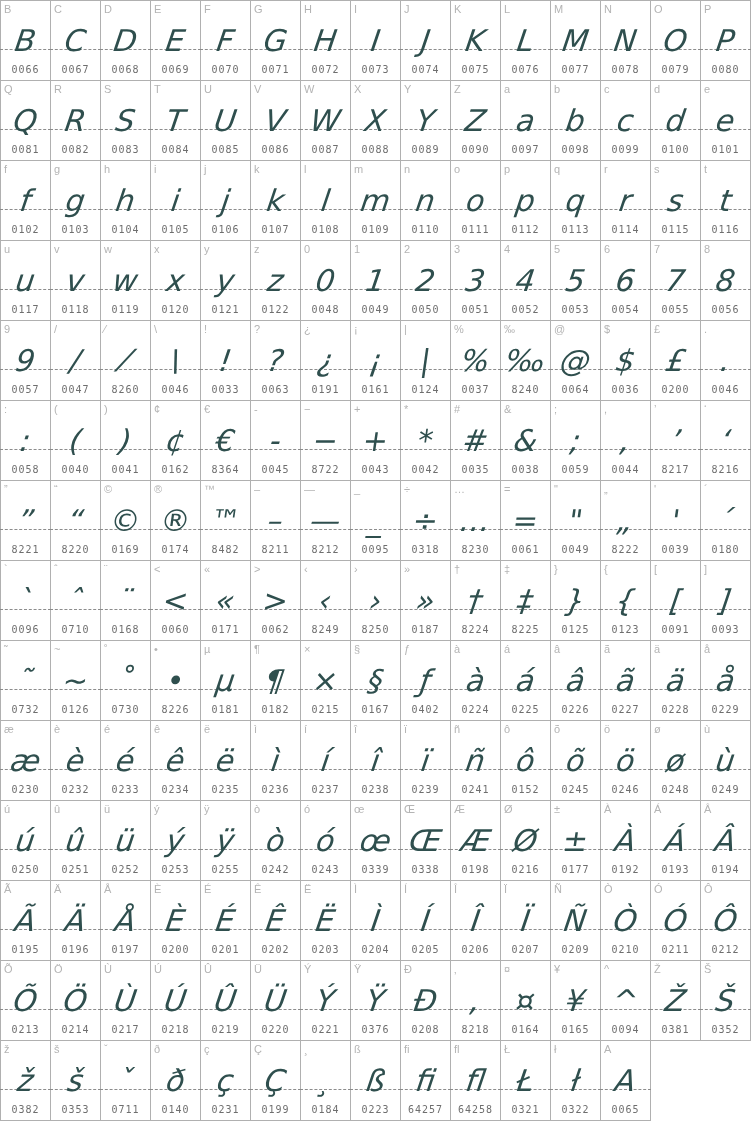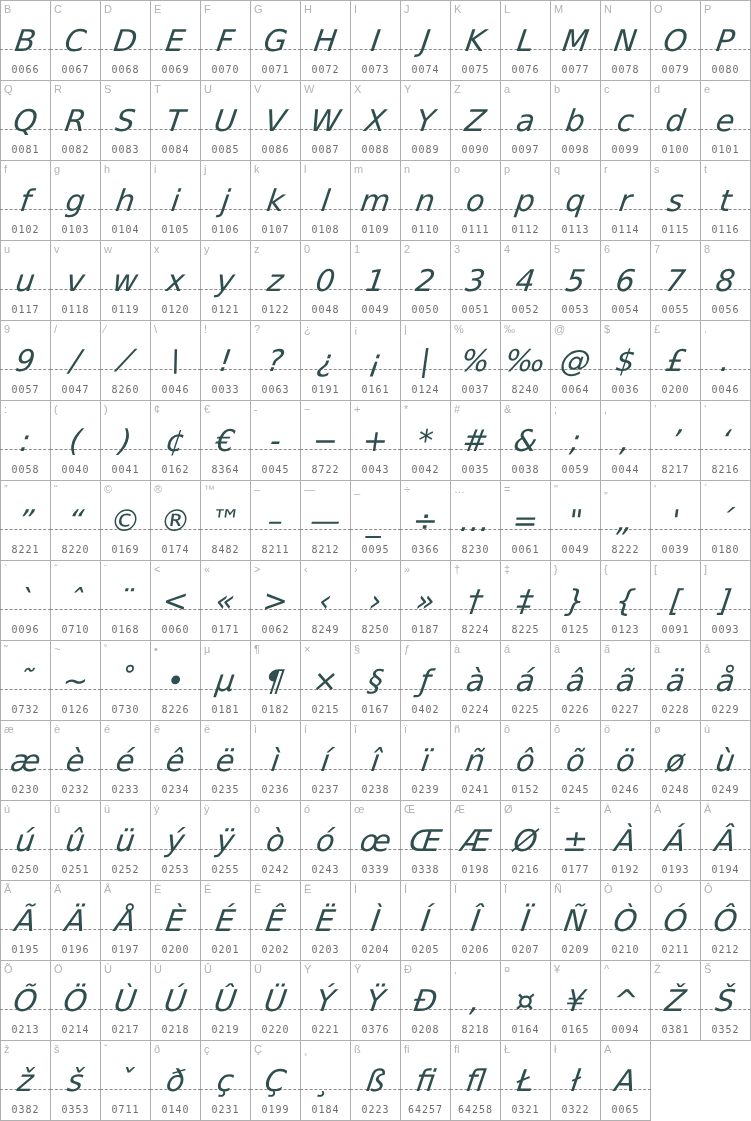--- a/index.html
+++ b/index.html
@@ -641,21 +641,21 @@
     <div class="cell">
       <span class="char-label">_</span>
       <div class="dotline"></div>
       <div class="glyph">_</div>
       <div class="unicode-code">0095</div>
     </div>
     <div class="cell">
       <span class="char-label">÷</span>
       <div class="dotline"></div>
       <div class="glyph">÷</div>
-      <div class="unicode-code">0366</div>
+      <div class="unicode-code">0318</div>
     </div>
     <div class="cell">
       <span class="char-label">…</span>
       <div class="dotline"></div>
       <div class="glyph">…</div>
       <div class="unicode-code">8230</div>
     </div>
     <div class="cell">
       <span class="char-label">=</span>
       <div class="dotline"></div>

